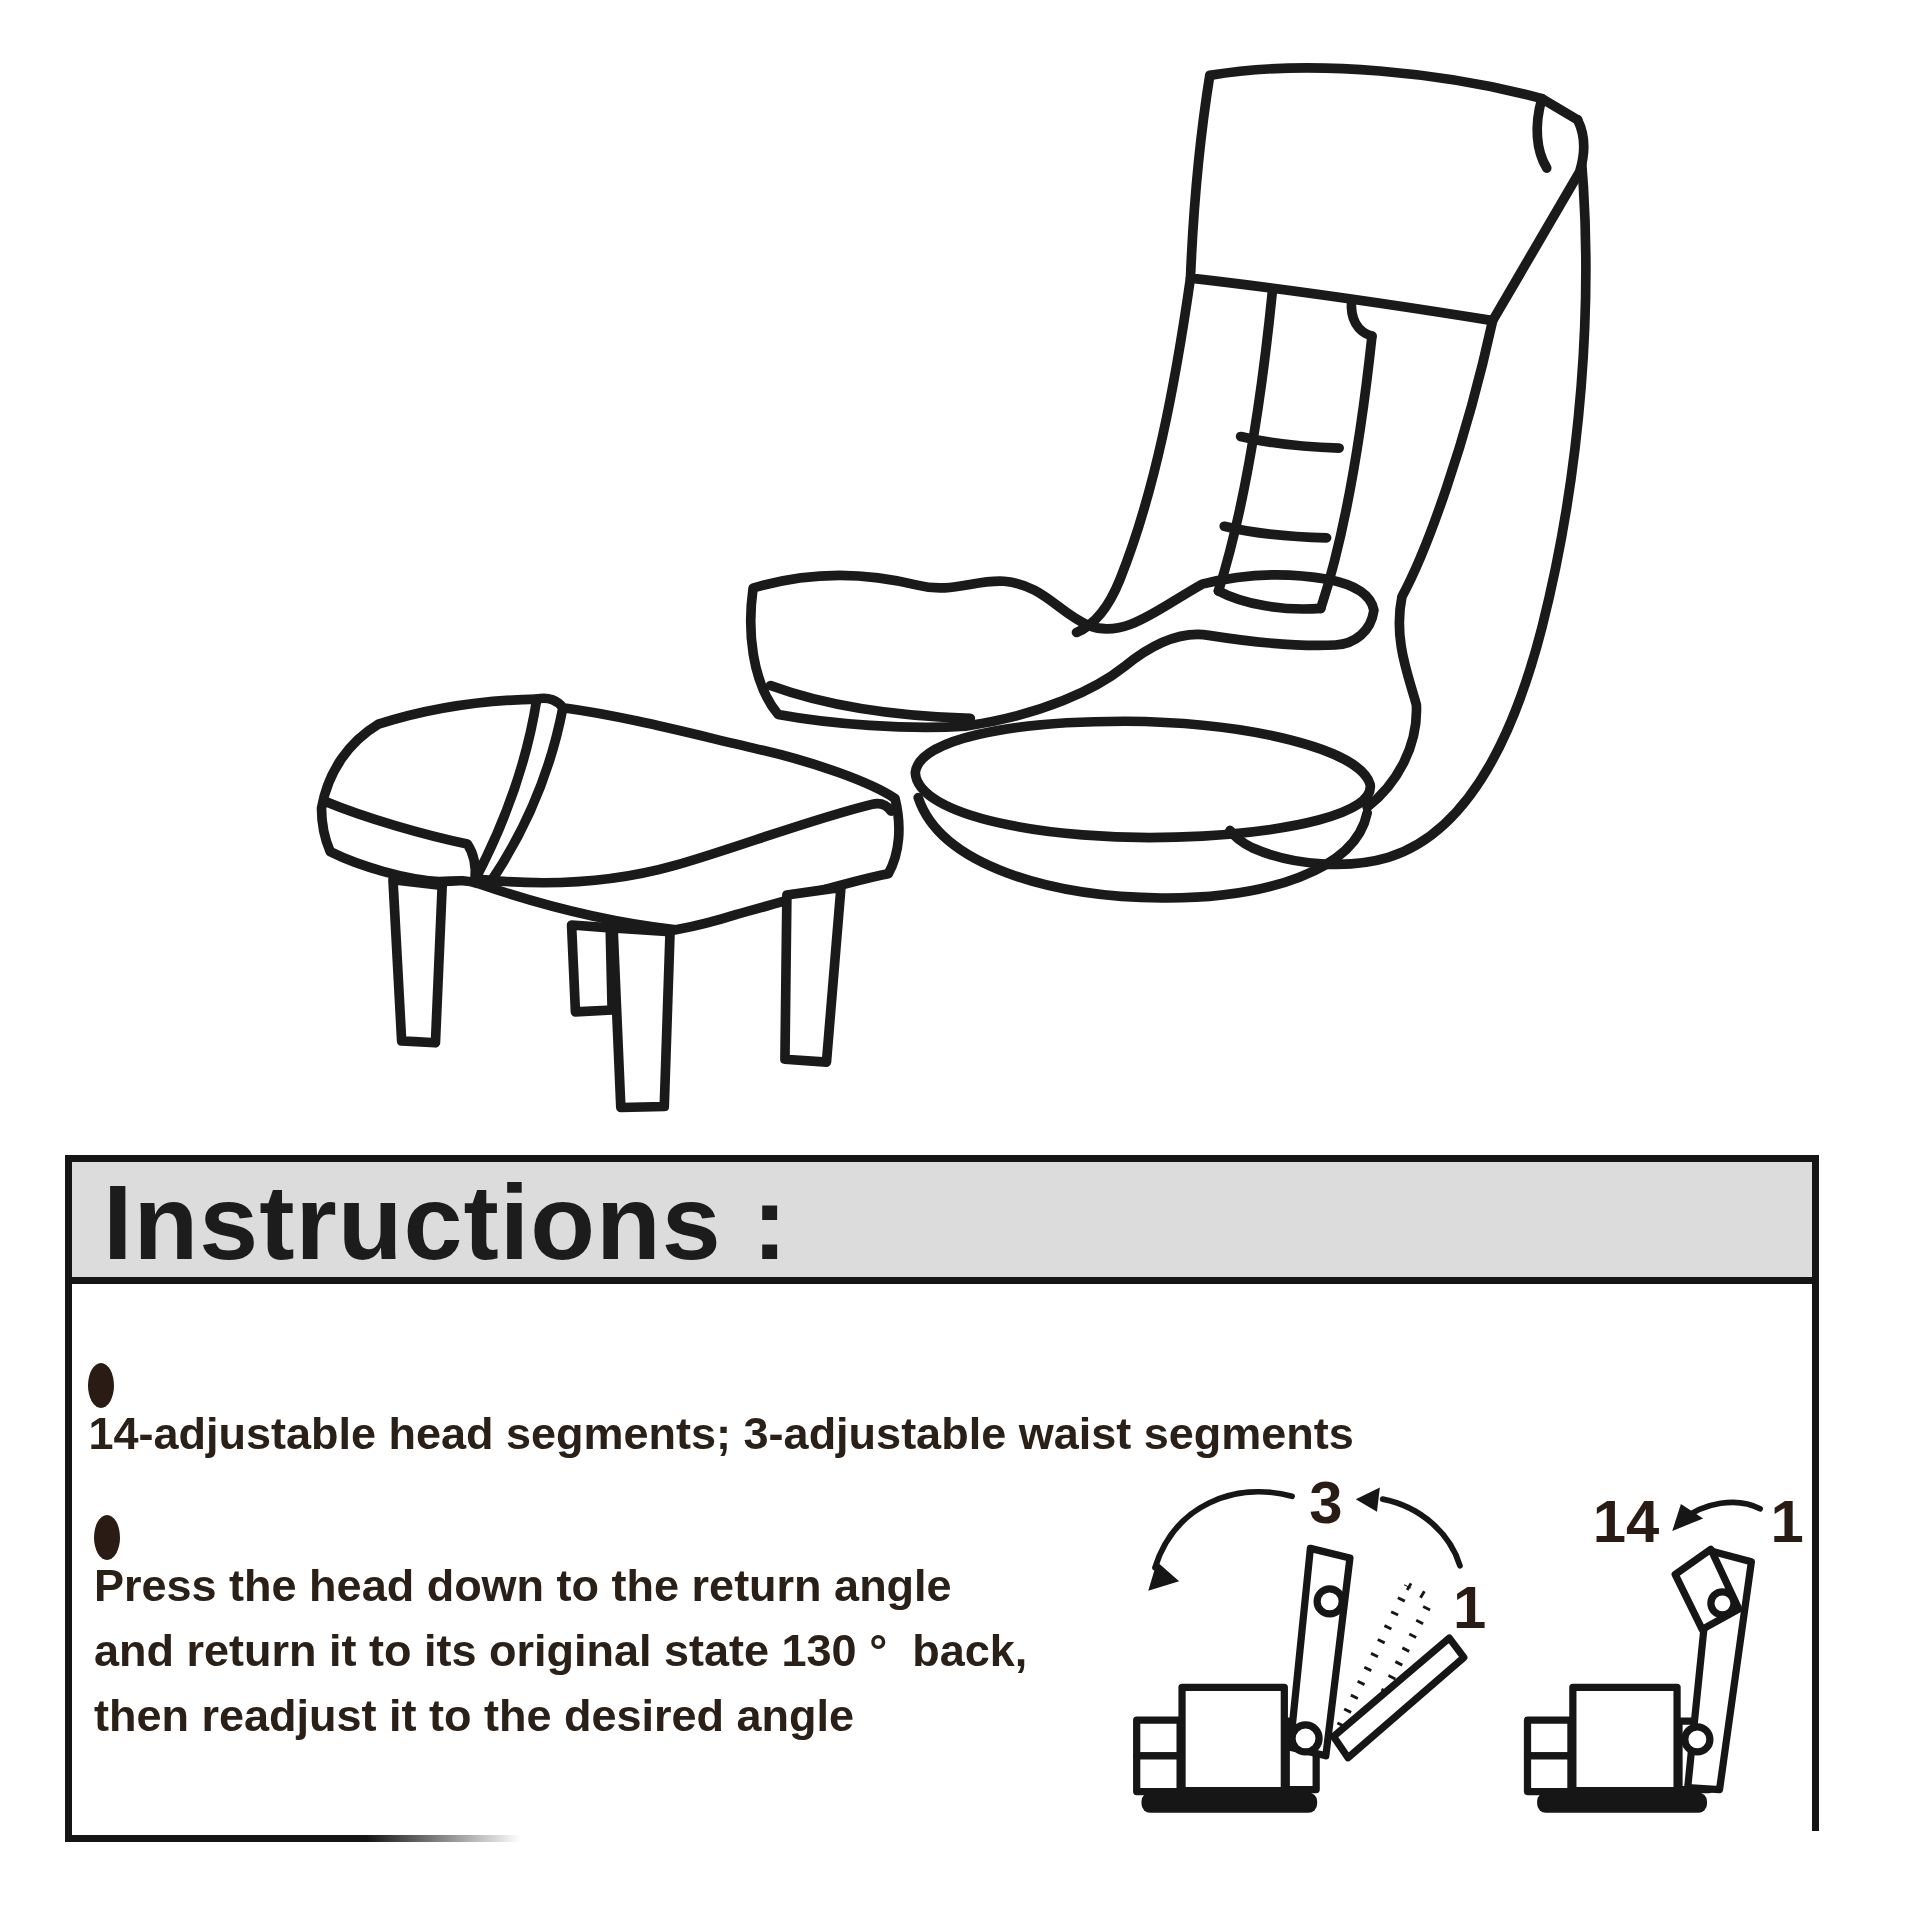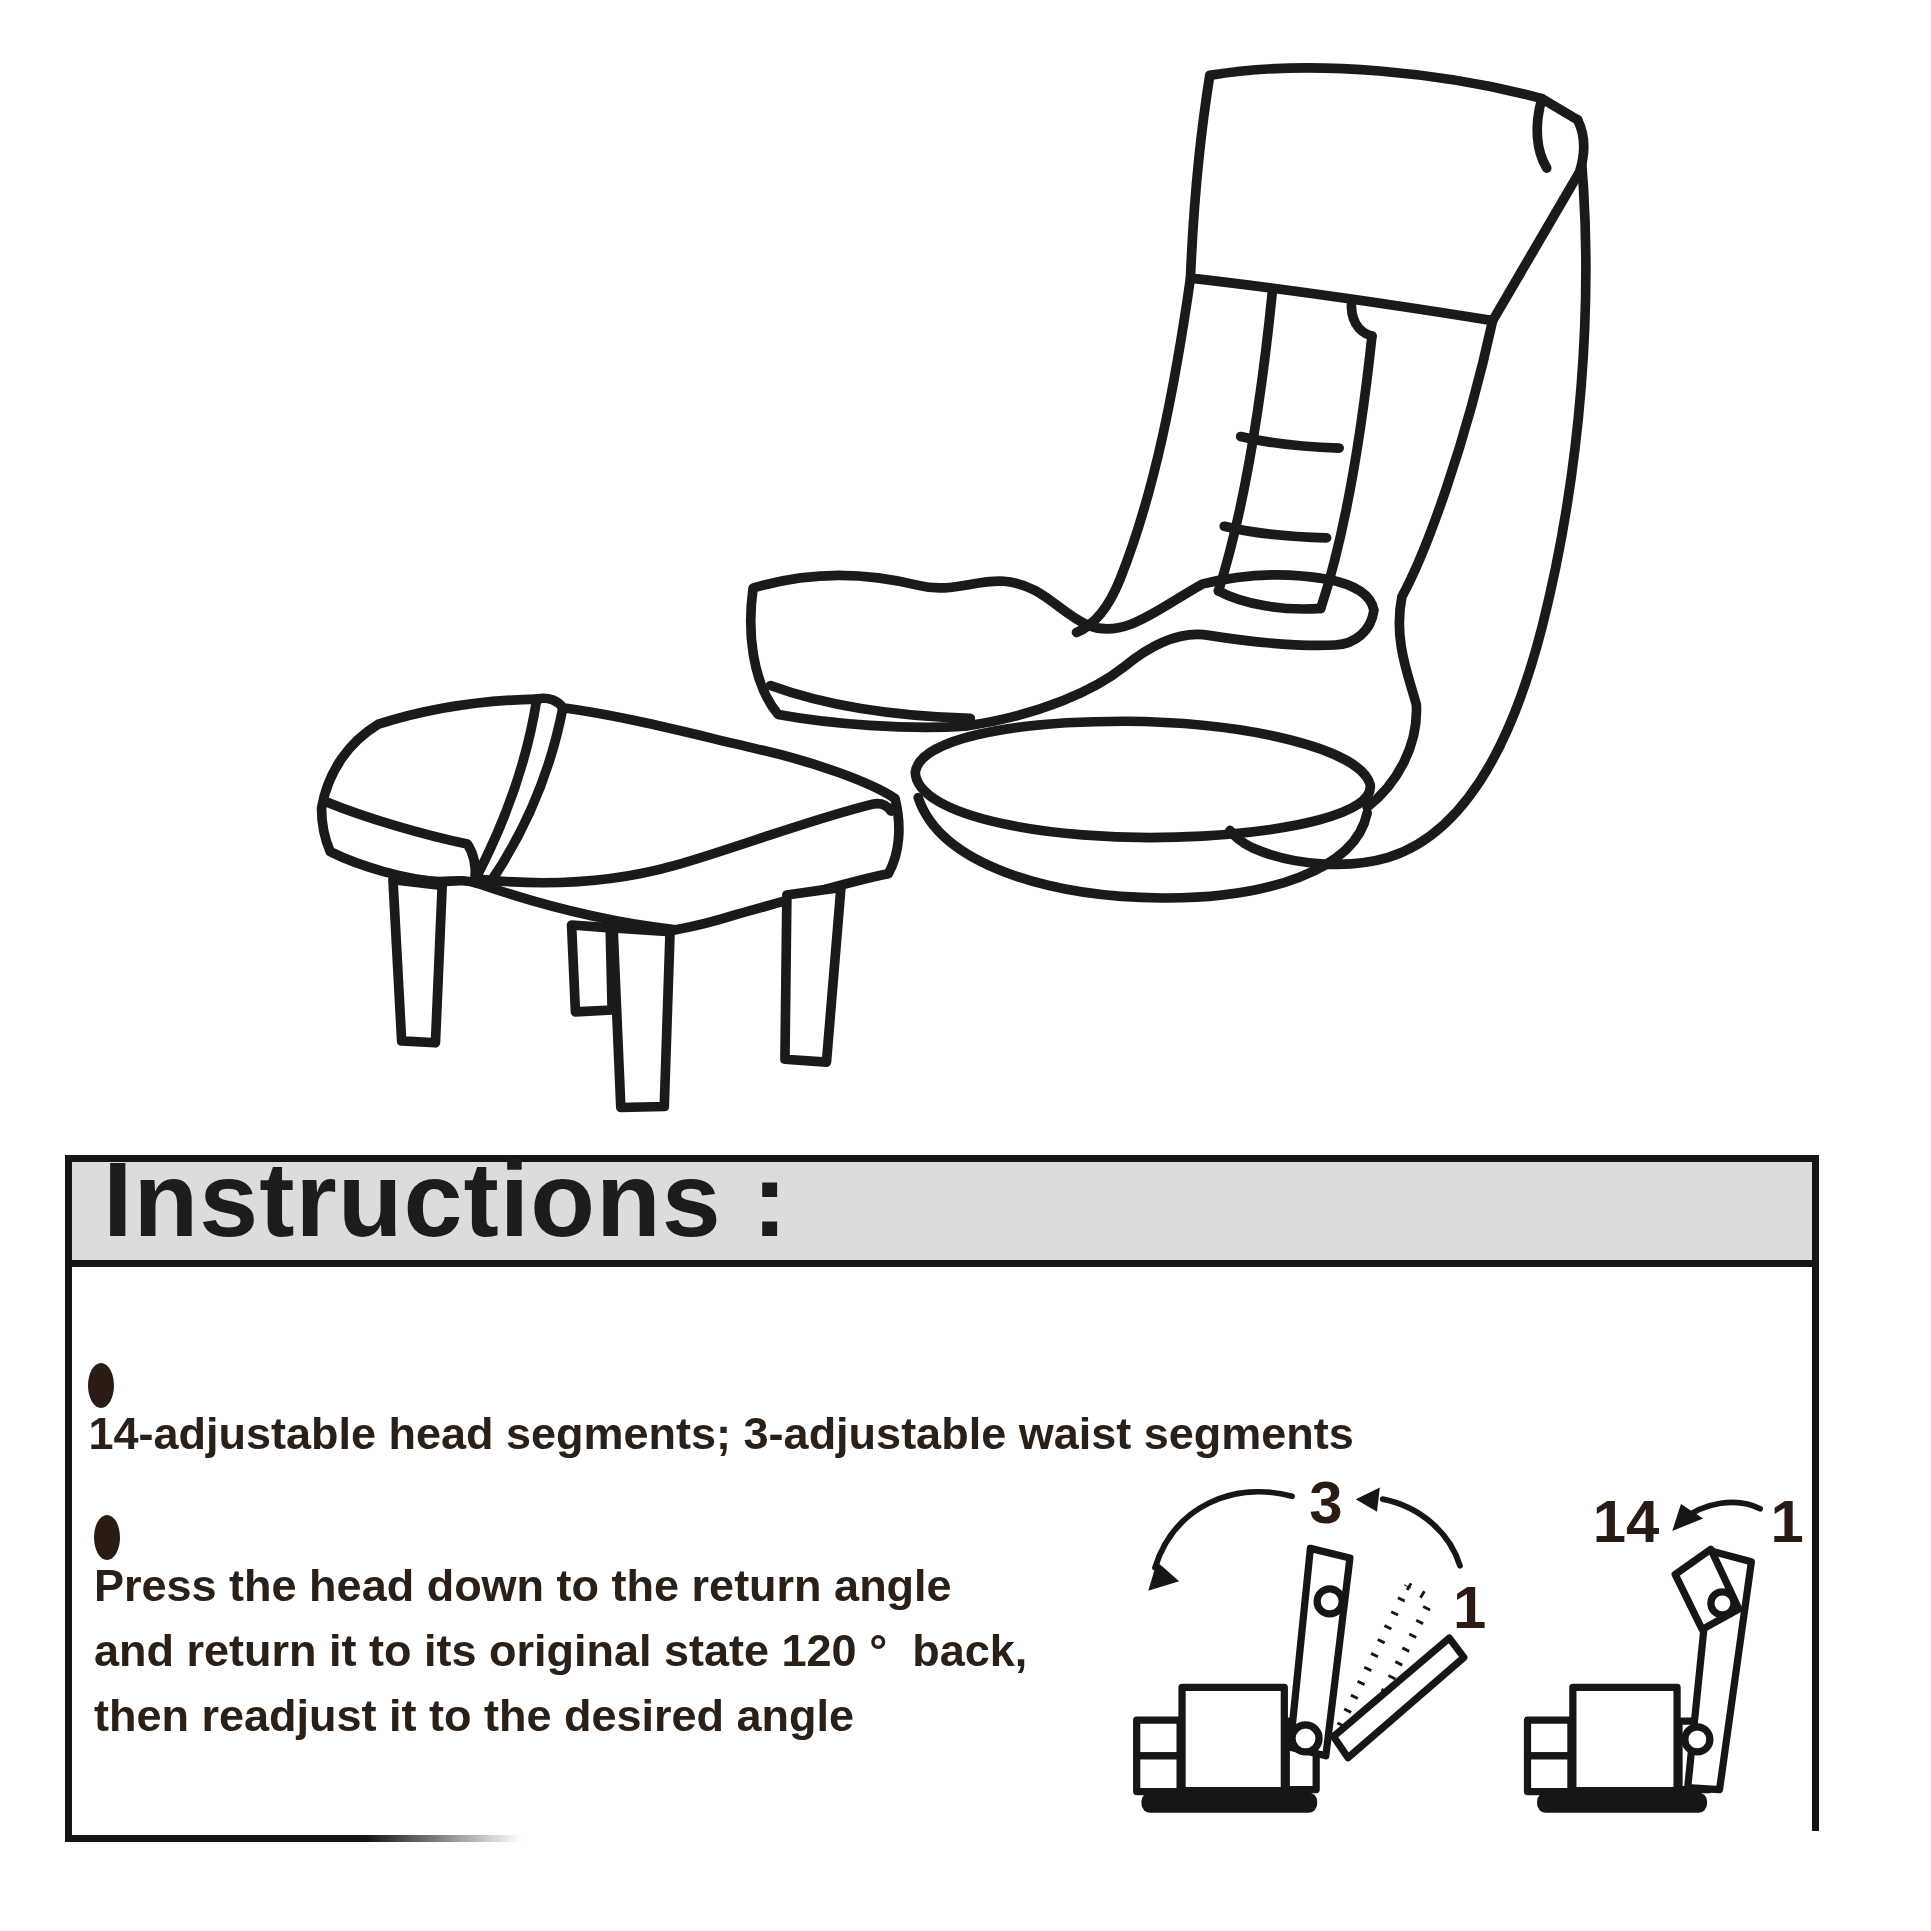--- a/index.html
+++ b/index.html
@@ -5,22 +5,22 @@
   html,body{margin:0;padding:0;background:#ffffff;}
   body{width:1931px;height:1931px;font-family:"Liberation Sans",sans-serif;}
   .canvas{position:relative;width:1931px;height:1931px;background:#fff;overflow:hidden;}
 
   
   .art{position:absolute;left:0;top:0;width:1931px;height:1207px;}
 
   
   .panel{position:absolute;left:65px;top:1155px;width:1754px;height:687px;
          box-sizing:border-box;border:7.7px solid #151515;background:#fff;}
-  .panel-title{box-sizing:border-box;height:105px;background:#dcdcdc;
-               border-bottom:7.7px solid #151515;display:flex;align-items:flex-end;
+  .panel-title{box-sizing:border-box;height:122px;background:#dcdcdc;
+               border-bottom:7.7px solid #151515;display:flex;align-items:flex-start;
                padding-left:31px;}
   .panel-title h1{margin:0;font-size:106px;font-weight:bold;color:#1c1c1c;letter-spacing:1px;}
 
   .bullet-row{position:absolute;display:flex;align-items:flex-start;flex-direction:column;}
   .row1{left:16.4px;top:201px;}
   .row2{left:22px;top:353px;}
   .dot{width:26px;height:45px;background:#2a1c14;border-radius:50%;flex:none;margin-right:16.4px;}
   .bullet-text{margin:0;font-size:45px;font-weight:bold;color:#2a2018;line-height:52px;white-space:pre;}
   .lines{margin-top:-6.8px;}
   .lines p{margin:0;font-size:45px;font-weight:bold;color:#2a2018;line-height:65px;white-space:pre;}
@@ -94,21 +94,21 @@
 
     <div class="bullet-row row1">
       <span class="dot"></span>
       <p class="bullet-text">14-adjustable head segments; 3-adjustable waist segments</p>
     </div>
 
     <div class="bullet-row row2">
       <span class="dot"></span>
       <div class="lines">
         <p>Press the head down to the return angle</p>
-        <p>and return it to its original state 120 °  back,</p>
+        <p>and return it to its original state 130 °  back,</p>
         <p>then readjust it to the desired angle</p>
       </div>
     </div>
   </section>
 
   <svg class="mech" viewBox="1160 1500 730 400">
 
     <g>
       <rect class="inkfill" x="1332" y="1783" width="31" height="71"></rect>
       <path class="inkfill" d="M1357,1604 L1398,1614 L1373,1819 L1336,1810 Z"></path>

